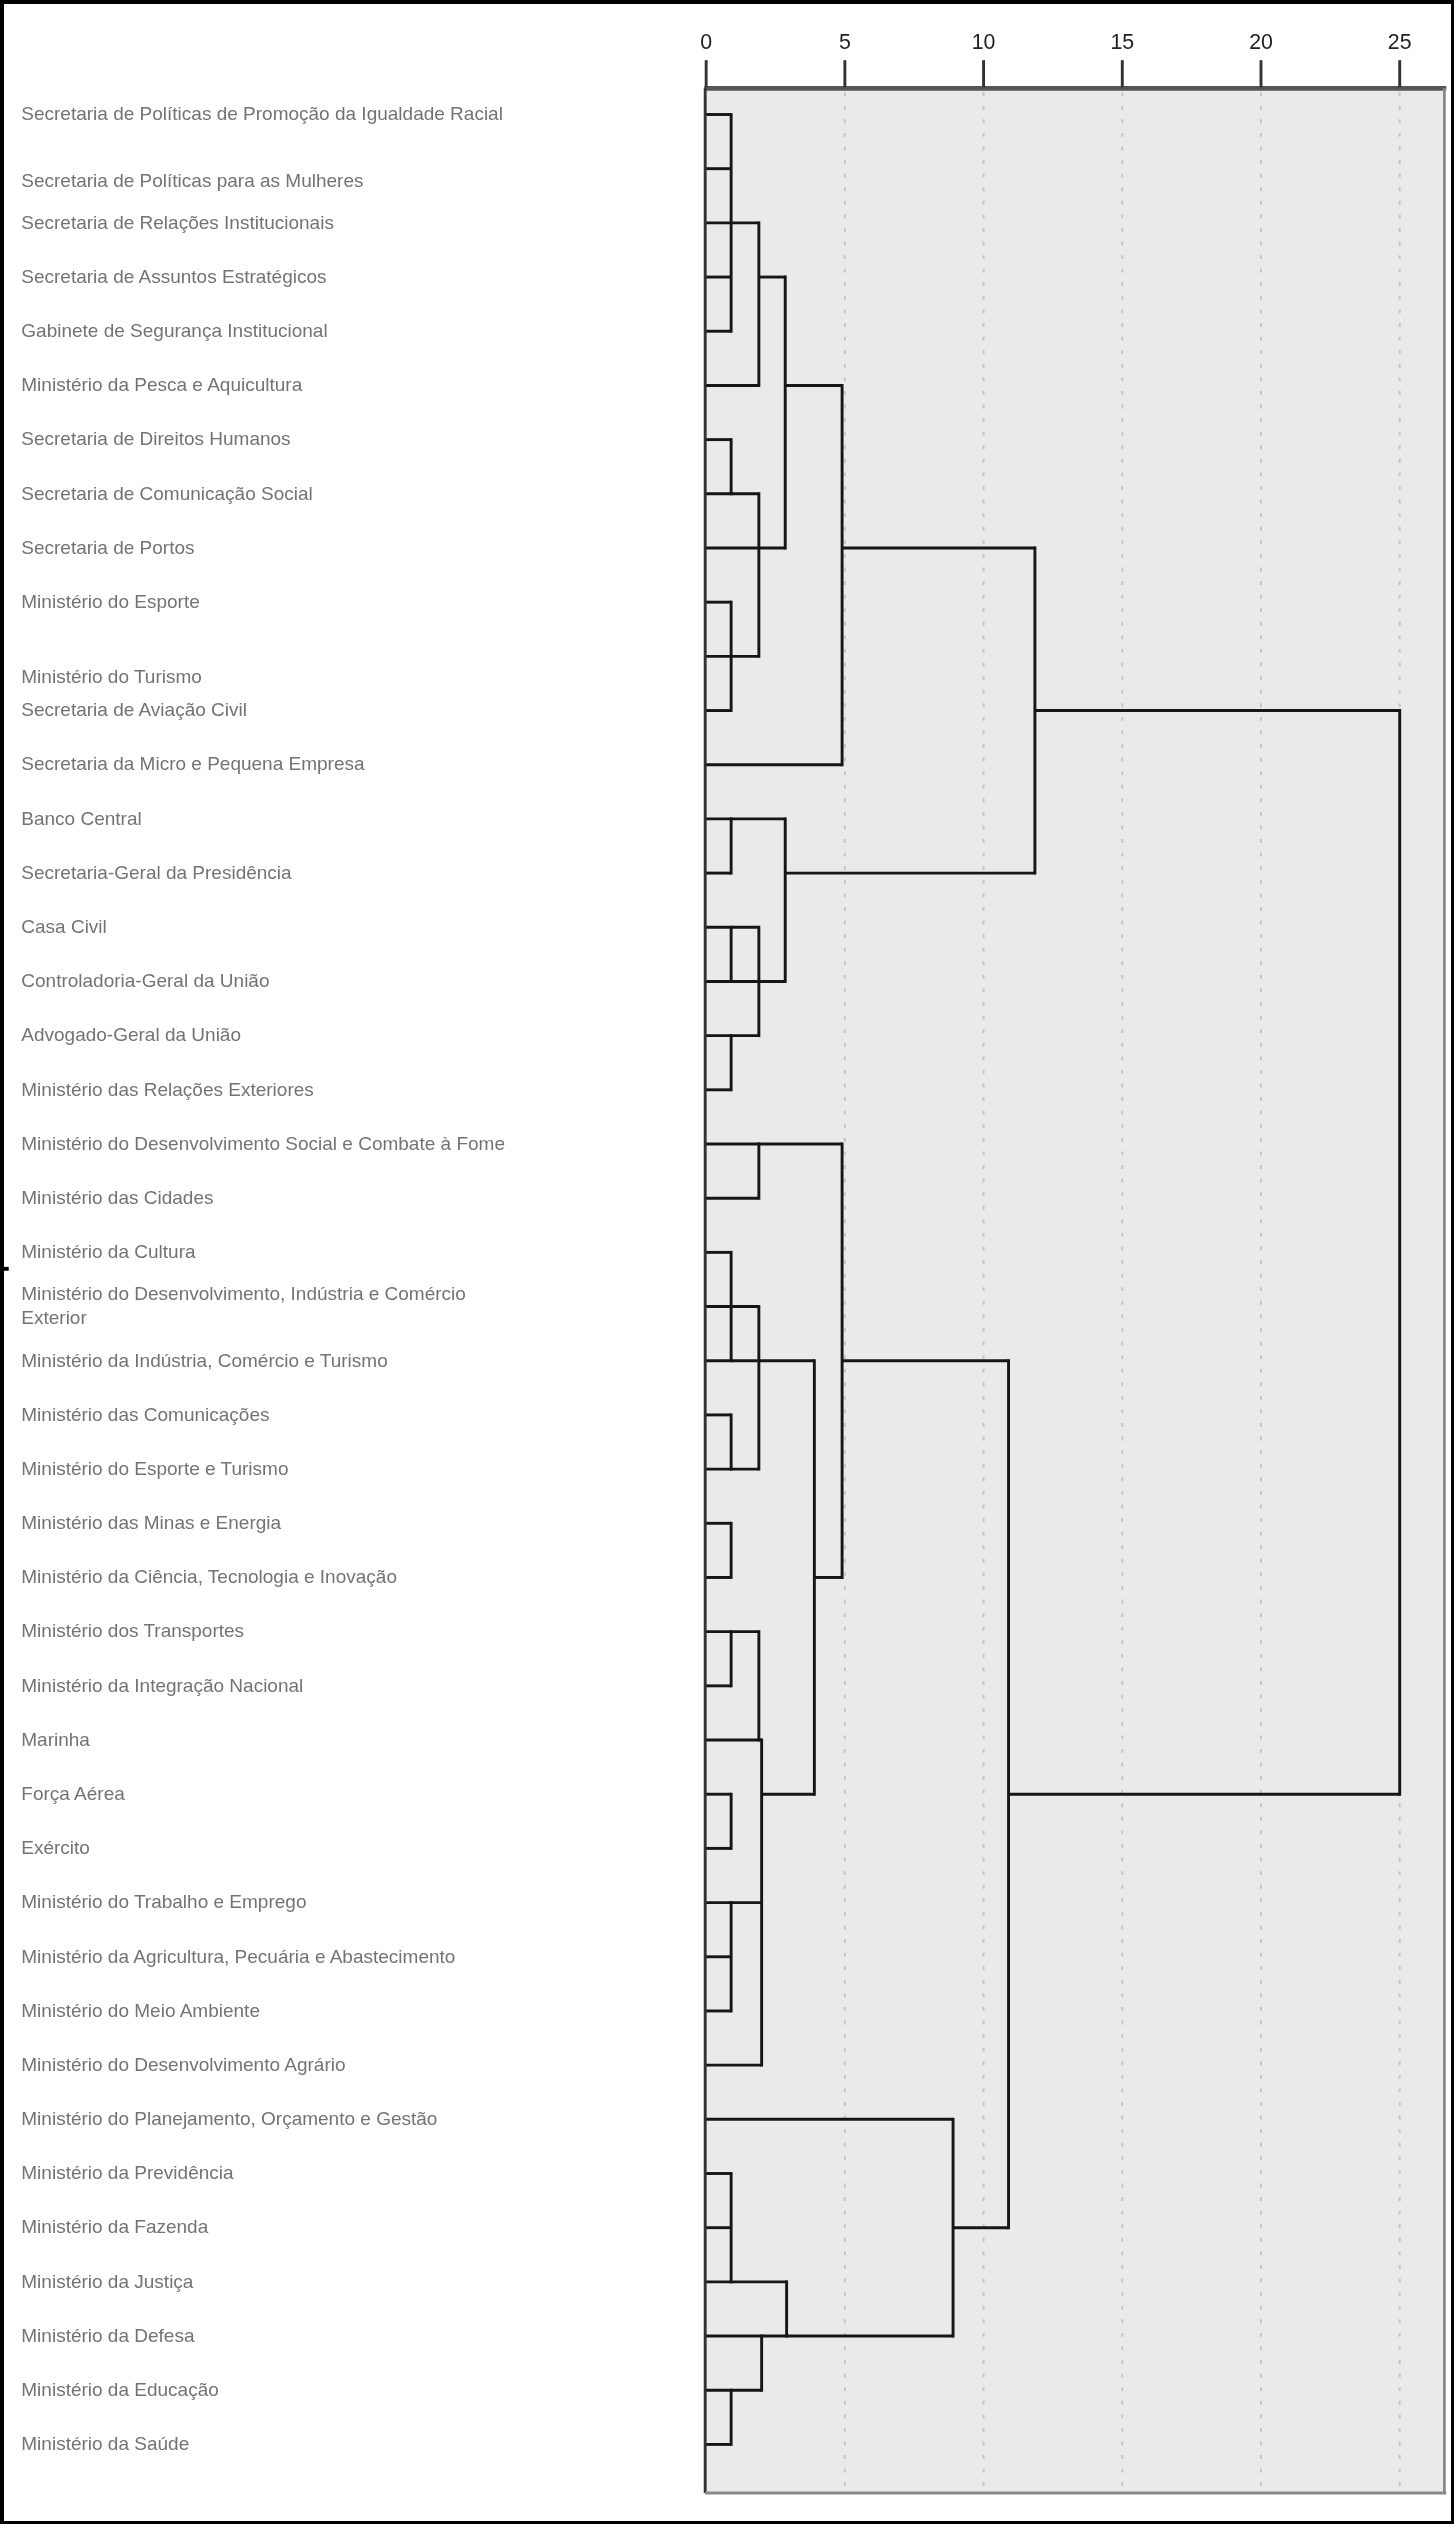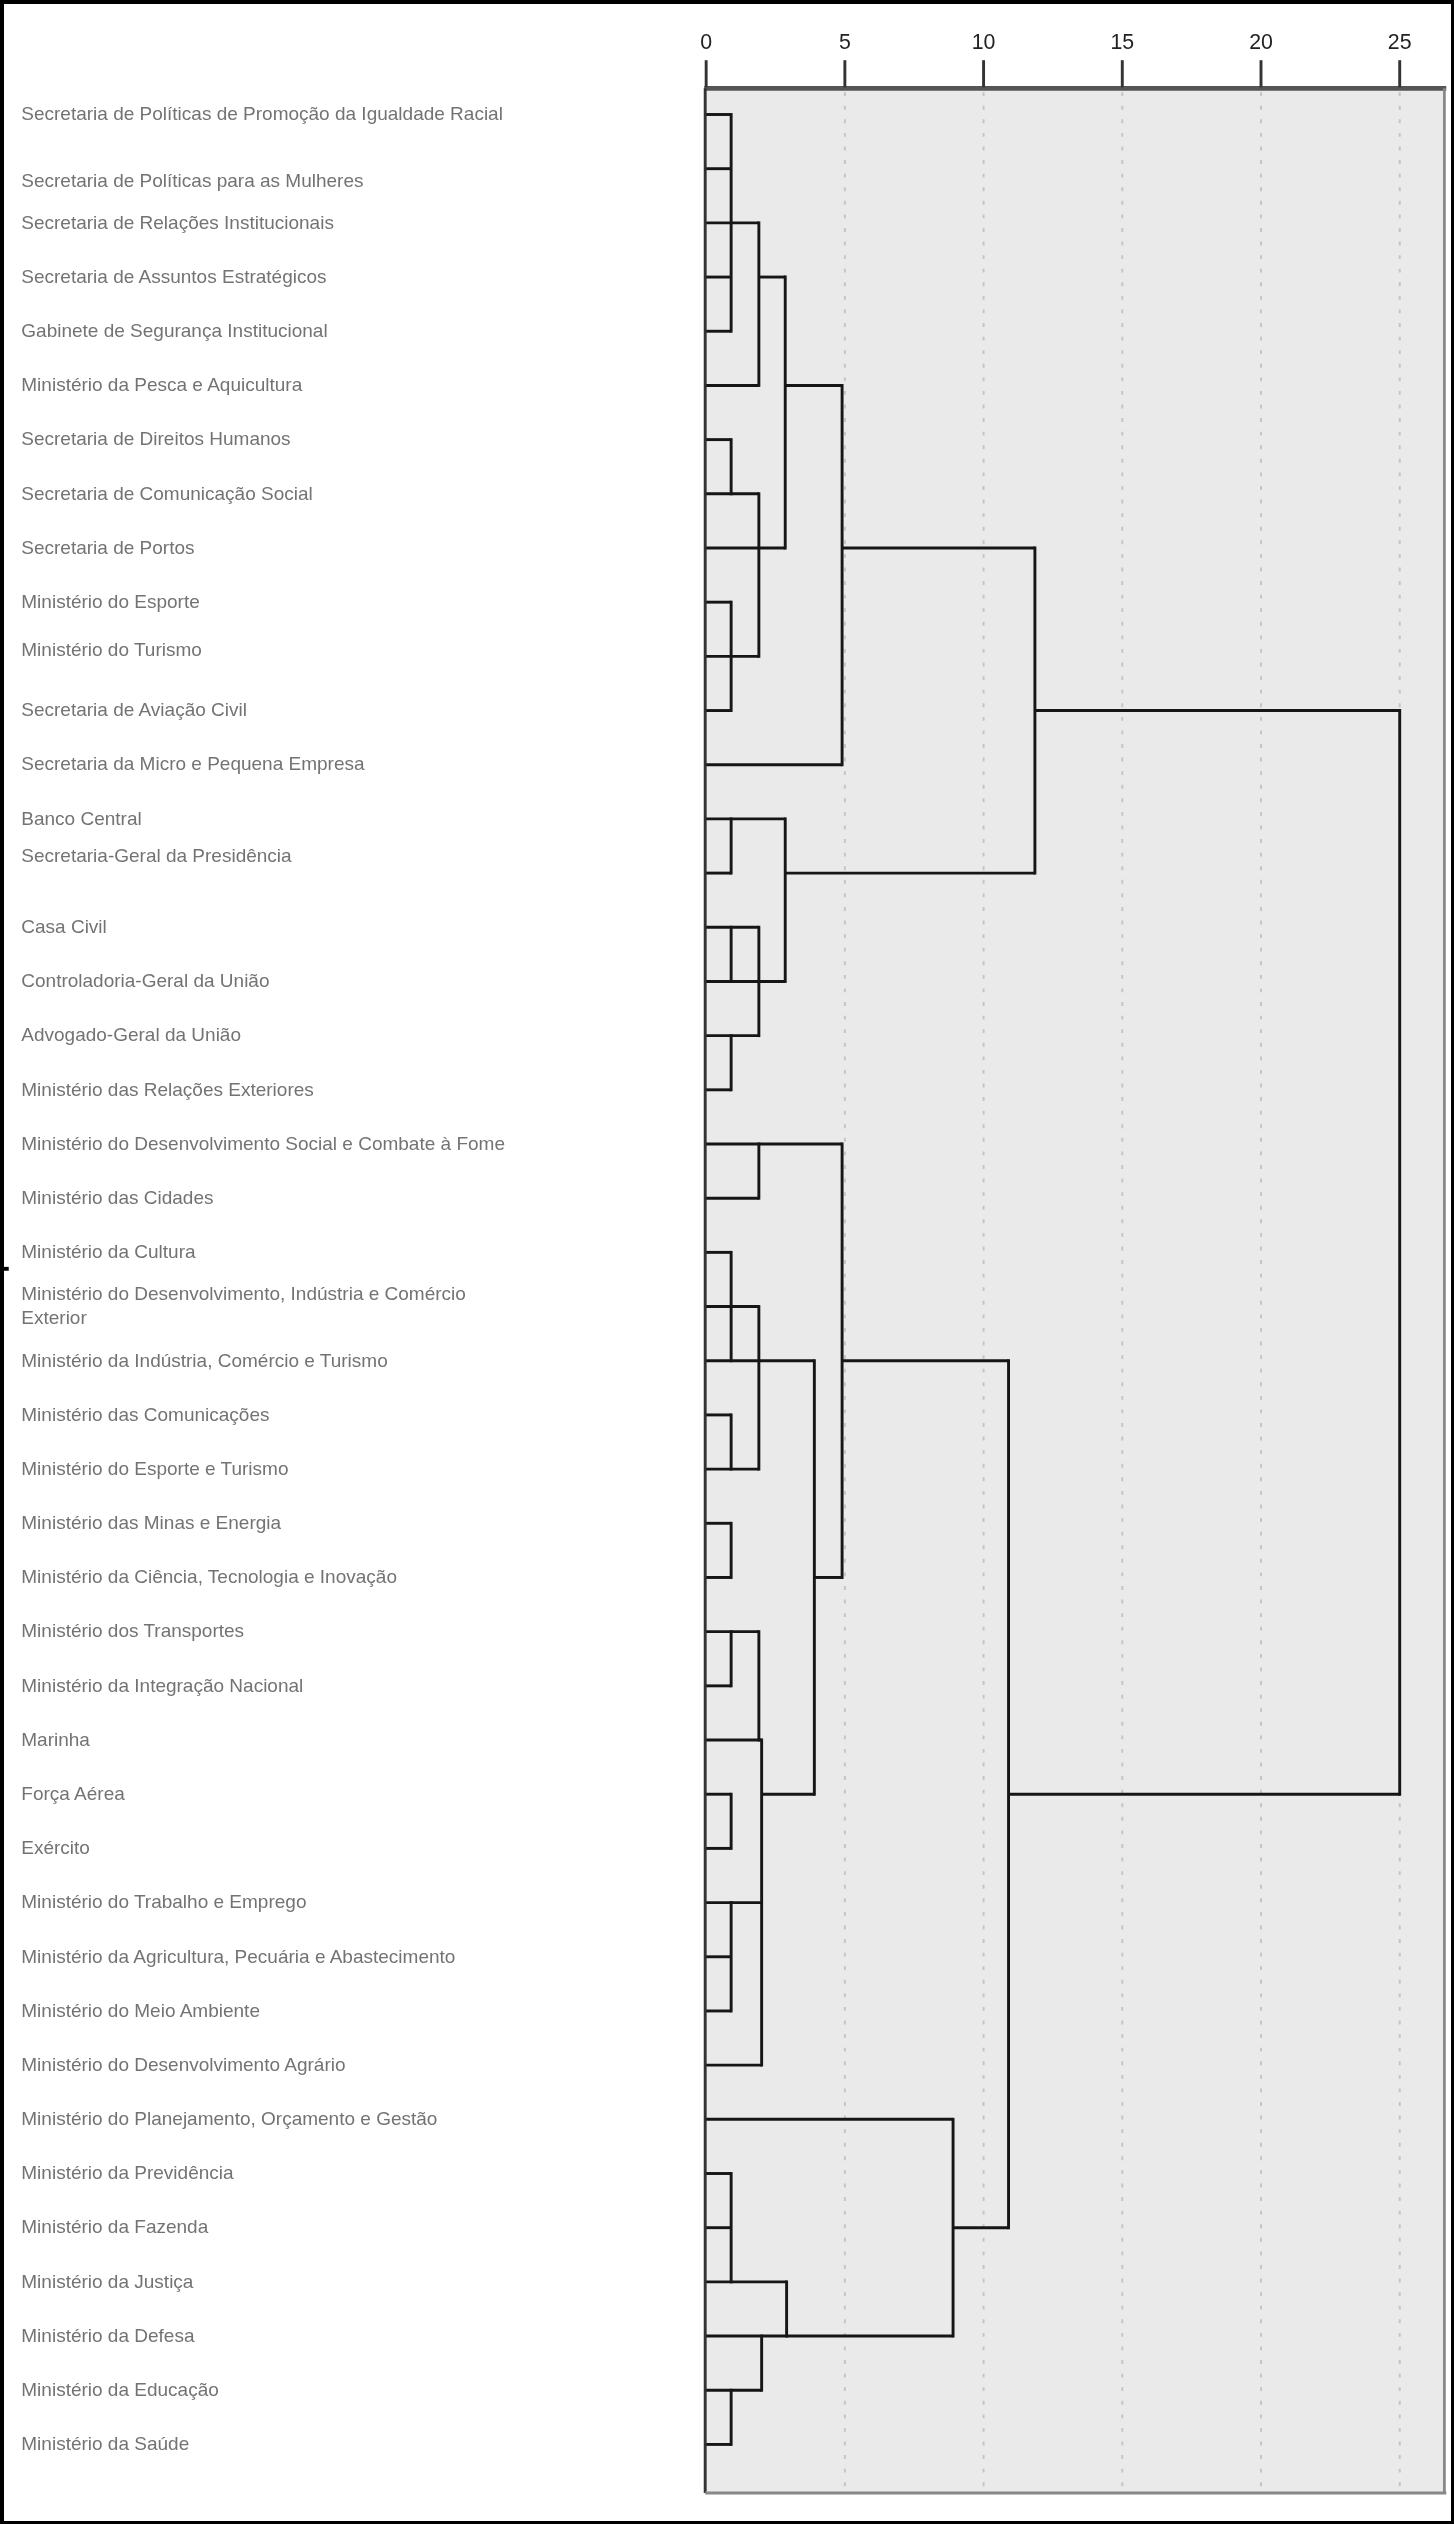--- a/index.html
+++ b/index.html
@@ -140,25 +140,25 @@
     <div class="leaf-label" style="top: 87px;">Secretaria de Políticas de Promoção da Igualdade Racial</div>
     <div class="leaf-label" style="top: 154px; text-align: right;">Secretaria de Políticas para as Mulheres</div>
     <div class="leaf-label" style="top: 196px;">Secretaria de Relações Institucionais</div>
     <div class="leaf-label" style="top: 250px;">Secretaria de Assuntos Estratégicos</div>
     <div class="leaf-label" style="top: 304px;">Gabinete de Segurança Institucional</div>
     <div class="leaf-label" style="top: 358px; text-align: center;">Ministério da Pesca e Aquicultura</div>
     <div class="leaf-label" style="top: 412px;">Secretaria de Direitos Humanos</div>
     <div class="leaf-label" style="top: 467px;">Secretaria de Comunicação Social</div>
     <div class="leaf-label" style="top: 521px;">Secretaria de Portos</div>
     <div class="leaf-label" style="top: 575px;">Ministério do Esporte</div>
-    <div class="leaf-label" style="top: 623px;">Ministério do Turismo</div>
+    <div class="leaf-label" style="top: 650px;">Ministério do Turismo</div>
     <div class="leaf-label" style="top: 683px;">Secretaria de Aviação Civil</div>
     <div class="leaf-label" style="top: 737px;">Secretaria da Micro e Pequena Empresa</div>
     <div class="leaf-label" style="top: 792px;">Banco Central</div>
-    <div class="leaf-label" style="top: 829px;">Secretaria-Geral da Presidência</div>
+    <div class="leaf-label" style="top: 846px;">Secretaria-Geral da Presidência</div>
     <div class="leaf-label" style="top: 900px;">Casa Civil</div>
     <div class="leaf-label" style="top: 954px;">Controladoria-Geral da União</div>
     <div class="leaf-label" style="top: 1008px;">Advogado-Geral da União</div>
     <div class="leaf-label" style="top: 1063px;">Ministério das Relações Exteriores</div>
     <div class="leaf-label" style="top: 1117px;">Ministério do Desenvolvimento Social e Combate à Fome</div>
     <div class="leaf-label" style="top: 1171px;">Ministério das Cidades</div>
     <div class="leaf-label" style="top: 1225px;">Ministério da Cultura</div>
     <div class="leaf-label" style="top: 1279px;">Ministério do Desenvolvimento, Indústria e Comércio
 Exterior</div>
     <div class="leaf-label" style="top: 1334px;">Ministério da Indústria, Comércio e Turismo</div>

